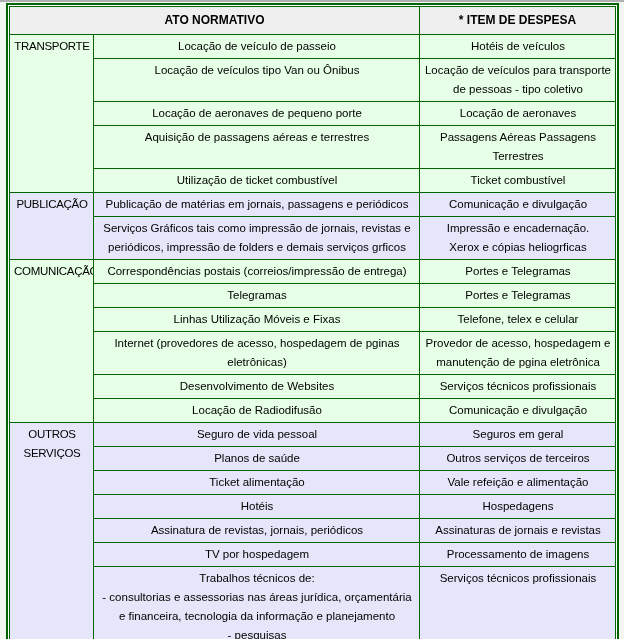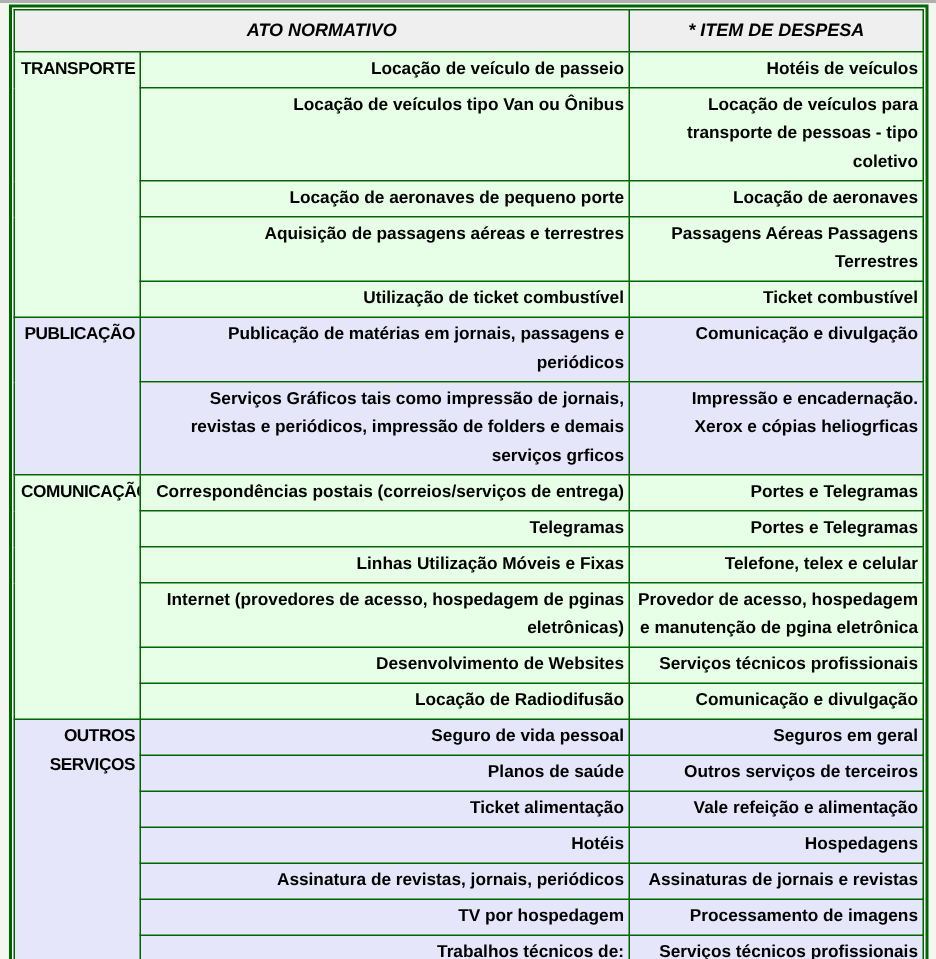--- a/index.html
+++ b/index.html
@@ -37,32 +37,30 @@
     table-layout: fixed;
   }
   table.despesa th {
     background: var(--header-bg);
     border: 1px solid var(--border-green);
     font-size: 12px;
     font-weight: bold;
     text-align: center;
     padding: 6px 4px;
     line-height: 15px;
-    font-style: italic;
   }
   table.despesa td {
     border: 1px solid var(--border-green);
     font-size: 11.5px;
     line-height: 19px;
     padding: 2px 3px 2px 4px;
     vertical-align: top;
-    text-align: right;
+    text-align: center;
     white-space: pre-line;
     overflow: hidden;
-    font-weight: bold;
   }
   td.cat {
     font-size: 10.5px;
     letter-spacing: -0.3px;
     padding-left: 2px;
   }
   .green { background: var(--green-row); }
   .lavender { background: var(--lavender-row); }
 </style>
 </head>
@@ -111,21 +109,21 @@
             <td class="ato lavender">Publicação de matérias em jornais, passagens e periódicos</td>
             <td class="item lavender">Comunicação e divulgação</td>
           </tr>
           <tr>
             <td class="ato lavender">Serviços Gráficos tais como impressão de jornais, revistas e periódicos, impressão de folders e demais serviços grficos</td>
             <td class="item lavender">Impressão e encadernação.
 Xerox e cópias heliogrficas</td>
           </tr>
           <tr>
             <td rowspan="6" class="cat green">COMUNICAÇÃO</td>
-            <td class="ato green">Correspondências postais (correios/serviços de entrega)</td>
+            <td class="ato green">Correspondências postais (correios/impressão de entrega)</td>
             <td class="item green">Portes e Telegramas</td>
           </tr>
           <tr>
             <td class="ato green">Telegramas</td>
             <td class="item green">Portes e Telegramas</td>
           </tr>
           <tr>
             <td class="ato green">Linhas Utilização Móveis e Fixas</td>
             <td class="item green">Telefone, telex e celular</td>
           </tr>

